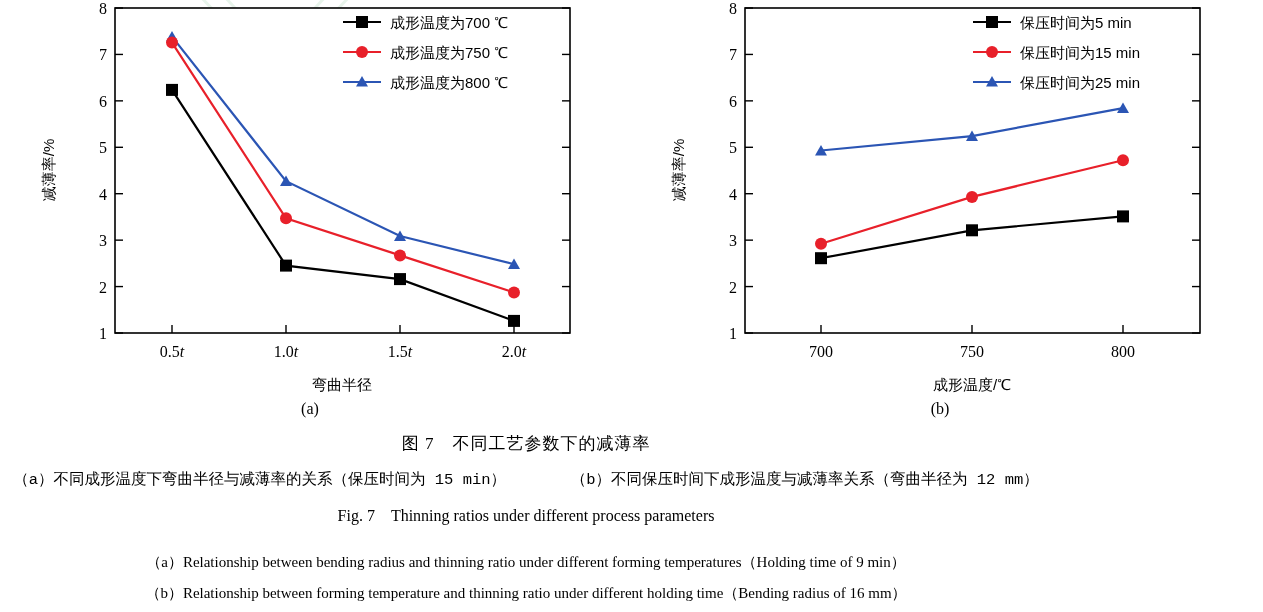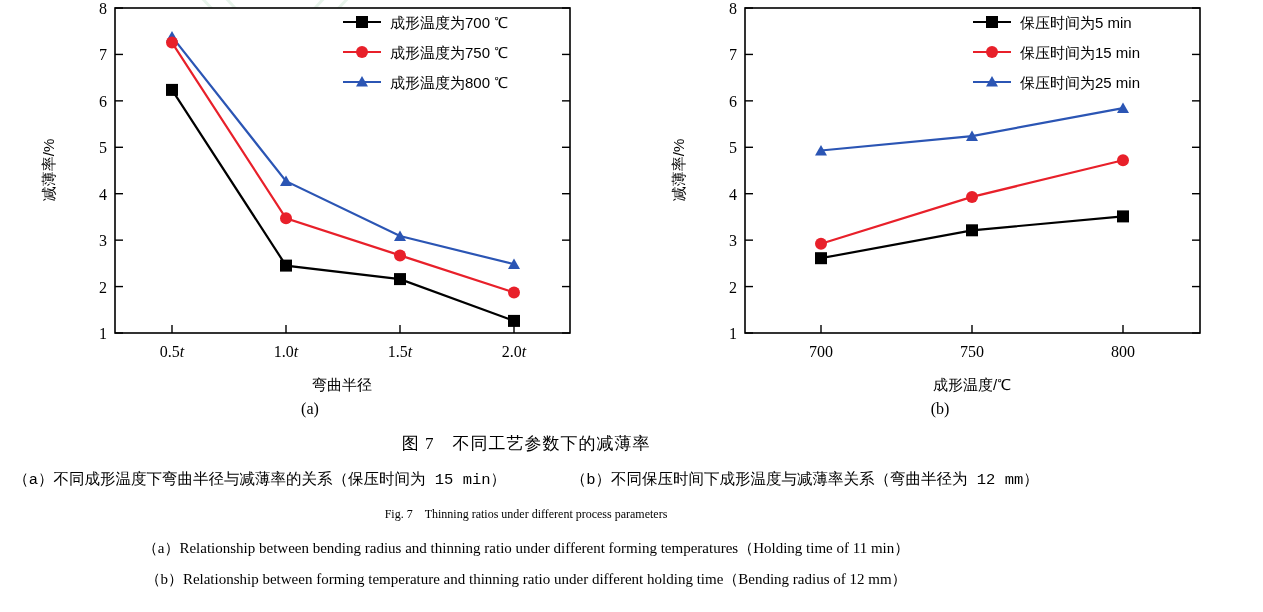--- a/index.html
+++ b/index.html
@@ -79,22 +79,22 @@
   .cap-sub-cn {
     font-size: 15.5px;
     margin-bottom: 16px;
     font-family: Liberation Mono, monospace;
   }
   .cap-sub-cn .gap {
     display: inline-block;
     width: 46px;
   }
   .cap-title-en {
-    font-size: 12px;
-    margin-bottom: 16px;
+    font-size: 16px;
+    margin-bottom: 26px;
   }
   .cap-sub-en {
     font-size: 15px;
     margin-bottom: 12px;
   }
   .watermark {
     position: absolute;
     left: 190px;
     top: -6px;
     width: 170px;
@@ -298,17 +298,17 @@
   </div>
 
   <div class="caption-block">
     <div class="cap-line cap-title">图 7　不同工艺参数下的减薄率</div>
     <div class="cap-line cap-sub-cn">
       <span>（a）不同成形温度下弯曲半径与减薄率的关系（保压时间为 15 min）</span>
       <span class="gap"></span>
       <span>（b）不同保压时间下成形温度与减薄率关系（弯曲半径为 12 mm）</span>
     </div>
     <div class="cap-line cap-title-en">Fig. 7　Thinning ratios under different process parameters</div>
-    <div class="cap-line cap-sub-en">（a）Relationship between bending radius and thinning ratio under different forming temperatures（Holding time of 11 min）</div>
-    <div class="cap-line cap-sub-en">（b）Relationship between forming temperature and thinning ratio under different holding time（Bending radius of 12 mm）</div>
+    <div class="cap-line cap-sub-en">（a）Relationship between bending radius and thinning ratio under different forming temperatures（Holding time of 9 min）</div>
+    <div class="cap-line cap-sub-en">（b）Relationship between forming temperature and thinning ratio under different holding time（Bending radius of 16 mm）</div>
   </div>
 
 </div>
 
 </body></html>

